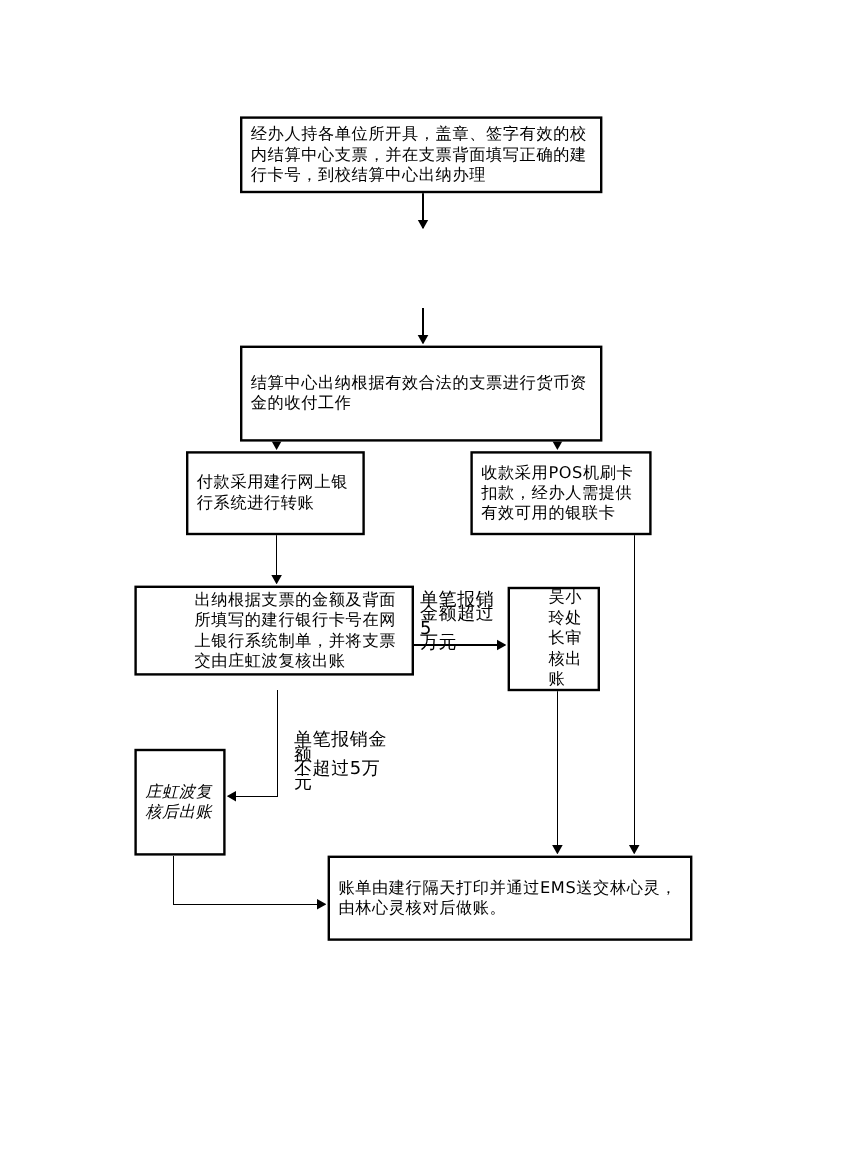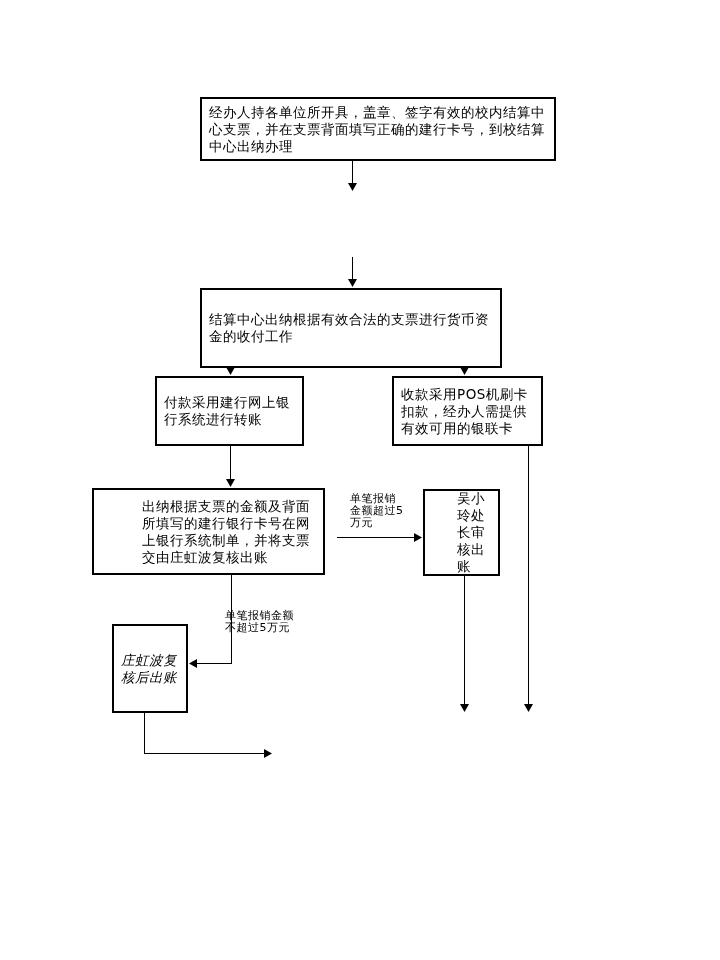--- a/index.html
+++ b/index.html
@@ -15,38 +15,38 @@
   .node{
     position:absolute;box-sizing:border-box;
     border:2px solid #000000;background:#ffffff;
     display:flex;align-items:center;
     padding:3px 7px;
     font-size:13.5px;line-height:17px;
     letter-spacing:0.5px;
     color:#000000;
     word-break:break-all;
   }
-  #n1{left:200px;top:97px;width:356px;height:64px;}
+  #n1{left:200px;top:97px;width:302px;height:64px;}
   #n2{left:200px;top:192px;width:302px;height:65px;}
   #n3{left:200px;top:288px;width:302px;height:80px;}
   #n4{left:155px;top:376px;width:149px;height:70px;}
   #n5{left:392px;top:376px;width:151px;height:70px;}
-  #n6{left:92px;top:488px;width:233px;height:87px;padding-left:48px;}
+  #n6{left:112px;top:488px;width:233px;height:75px;padding-left:48px;}
   #n7{left:423px;top:489px;width:77px;height:87px;padding-left:32px;}
   #n8{left:112px;top:624px;width:76px;height:89px;font-style:italic;}
   #n9{left:273px;top:713px;width:304px;height:71px;}
   .edge-label{
     position:absolute;
-    font-size:11px;line-height:12px;
+    font-size:15px;line-height:12px;
     white-space:pre-line;
     letter-spacing:0.5px;
     color:#000000;
   }
   #lbl-over{left:350px;top:493px;width:70px;}
-  #lbl-notover{left:225px;top:610px;width:84px;}
+  #lbl-notover{left:245px;top:610px;width:84px;}
 </style>
 </head>
 <body>
 
 <div class="canvas">
 
   <svg class="connectors" width="720" height="960" viewBox="0 0 720 960" shape-rendering="crispEdges">
     <defs>
       <marker id="arr" markerWidth="8" markerHeight="10" refX="7" refY="5" orient="auto" markerUnits="userSpaceOnUse">
         <polygon points="0,0.5 8,5 0,9.5" fill="#000000" shape-rendering="auto"></polygon>
@@ -72,20 +72,21 @@
   <div class="node" id="n5">收款采用POS机刷卡扣款，经办人需提供有效可用的银联卡</div>
 
   <div class="node" id="n4">付款采用建行网上银行系统进行转账</div>
 
   <div class="node" id="n6">出纳根据支票的金额及背面所填写的建行银行卡号在网上银行系统制单，并将支票交由庄虹波复核出账</div>
 
   <div class="node" id="n7">吴小玲处长审核出账</div>
 
   <div class="node" id="n8">庄虹波复核后出账</div>
 
+  <div class="node" id="n9">账单由建行隔天打印并通过EMS送交林心灵，由林心灵核对后做账。</div>
 
   <div class="edge-label" id="lbl-over">单笔报销
 金额超过5
 万元</div>
 
   <div class="edge-label" id="lbl-notover">单笔报销金额
 不超过5万元</div>
 
 </div>
 

